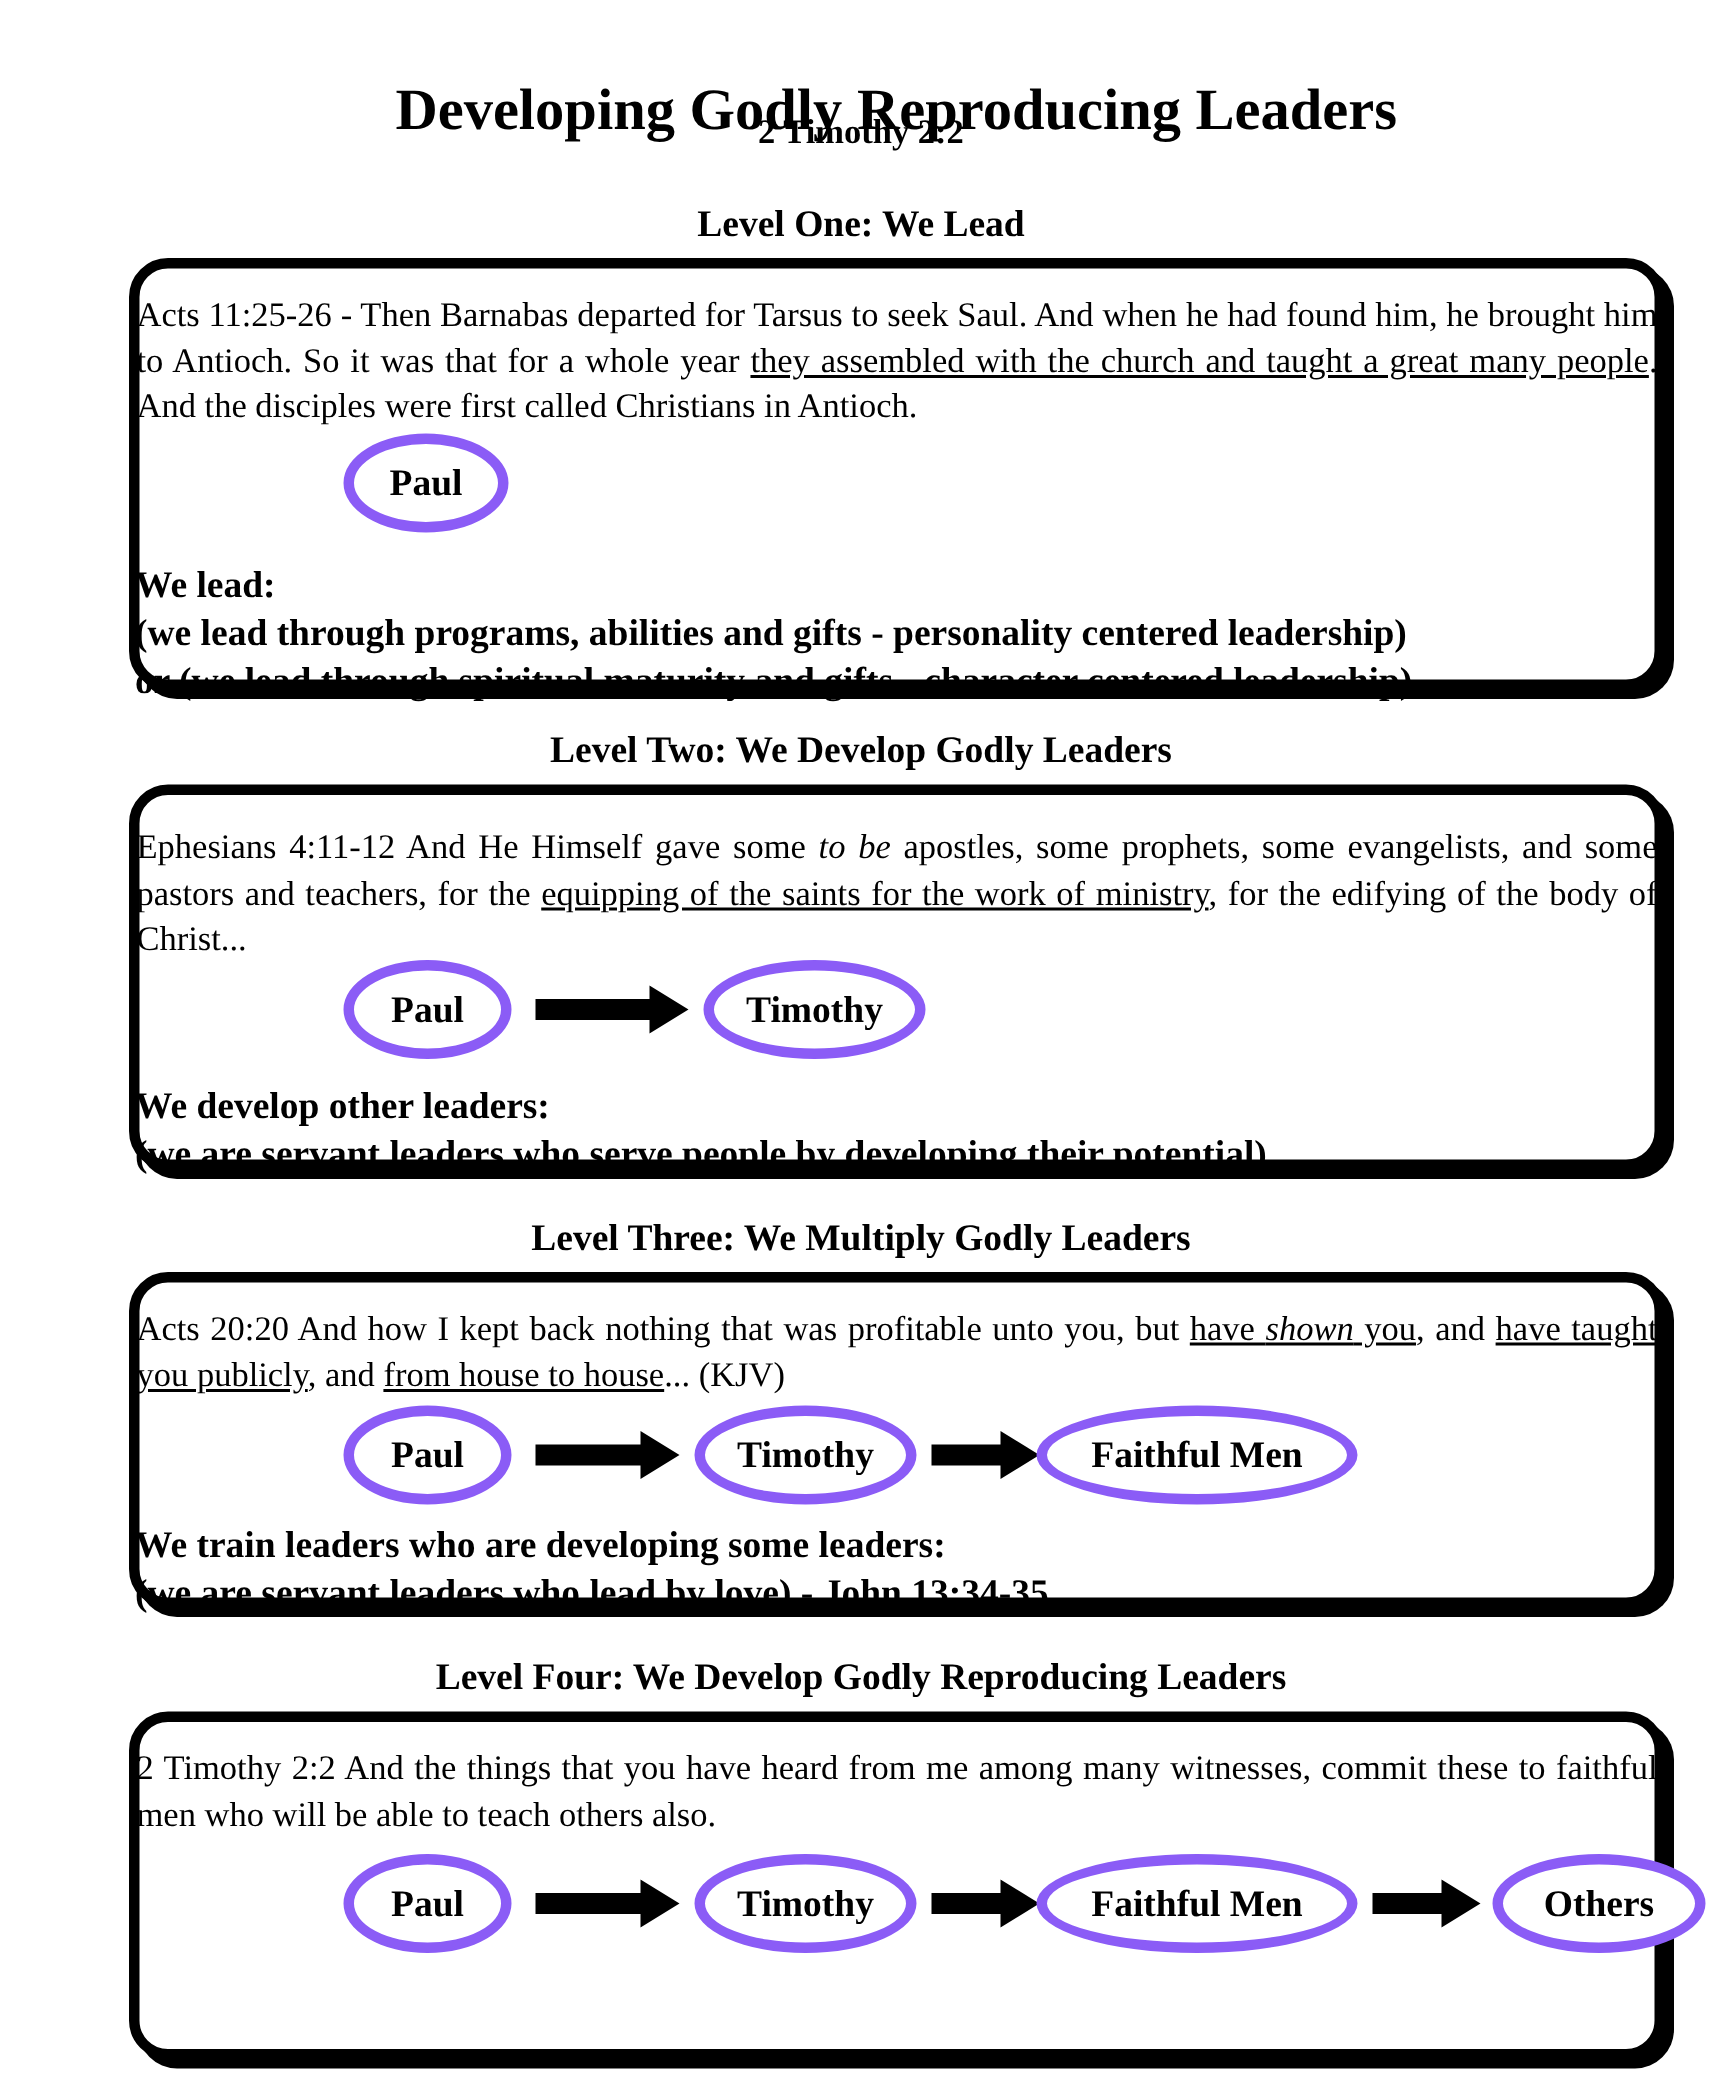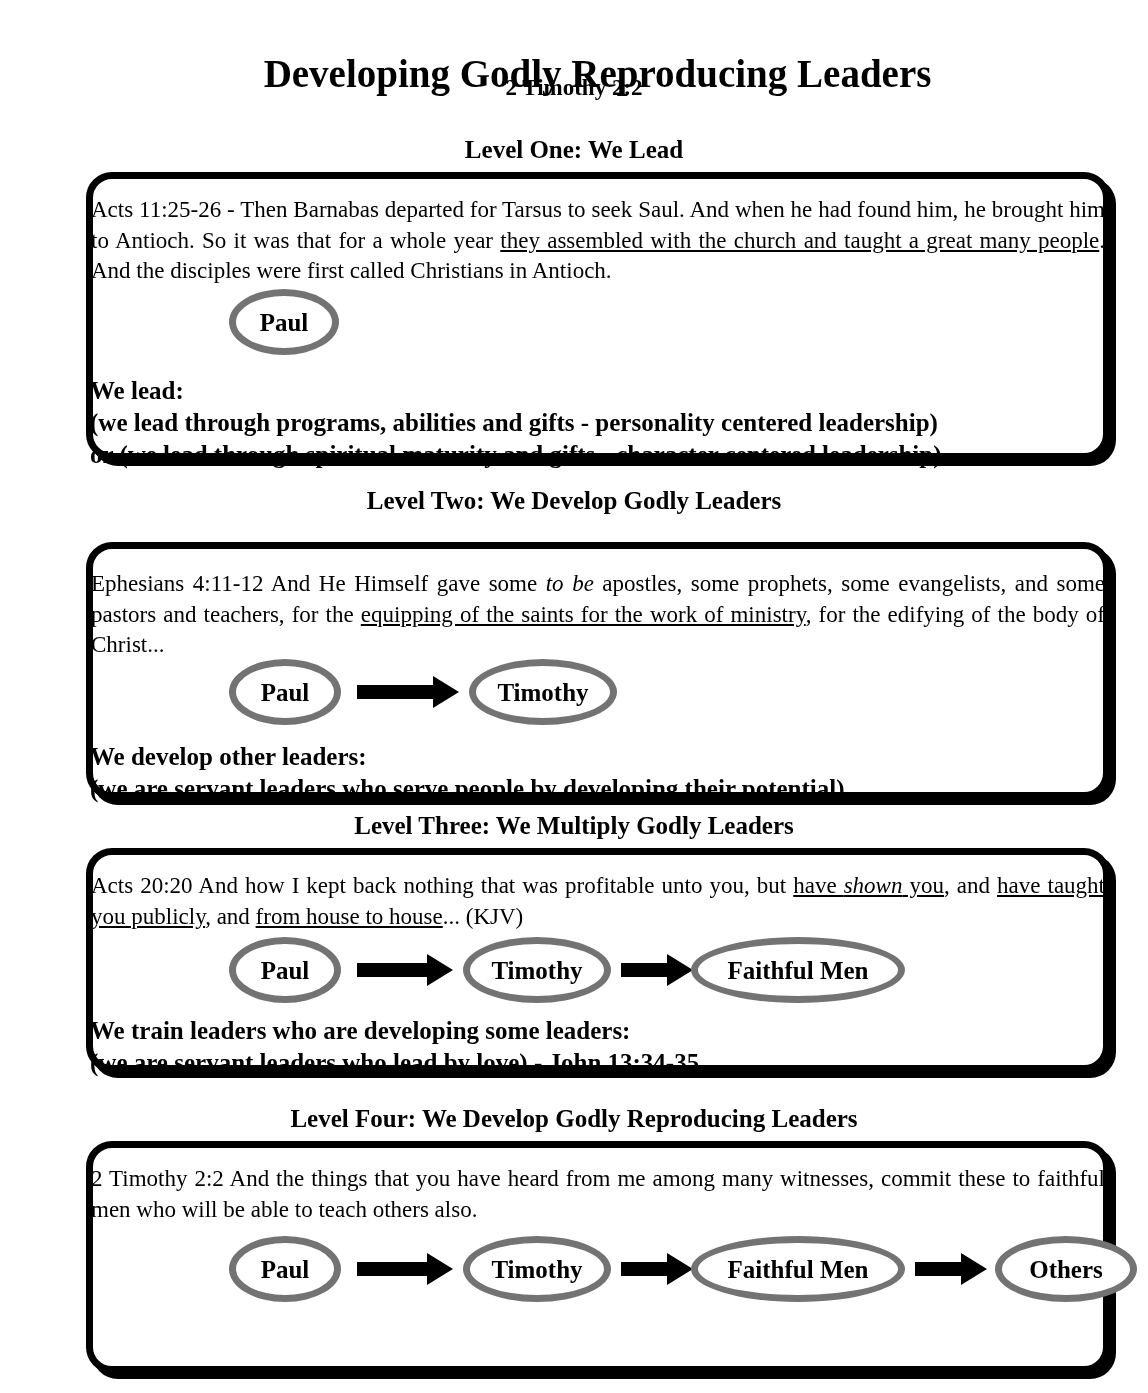--- a/index.html
+++ b/index.html
@@ -92,21 +92,21 @@
   
   .chain {
     position: absolute;
     left: 0;
     top: 0;
     height: 0;
   }
   .node {
     position: absolute;
     box-sizing: border-box;
-    border: 7px solid #737373;
+    border: 7px solid #8b5cf6;
     border-radius: 50%;
     background: #ffffff;
     display: flex;
     align-items: center;
     justify-content: center;
     font-size: 25px;
     font-weight: bold;
     line-height: 1;
   }
   .arrow {
@@ -164,21 +164,21 @@
           <span>Paul</span>
         </div>
       </div>
       <div class="statement" style="top:196px;">We lead:</div>
       <div class="statement" style="top:260px;">or (we lead through spiritual maturity and gifts - character centered leadership)</div>
       <div class="statement" style="top:228px;">(we lead through programs, abilities and gifts - personality centered leadership)</div>
     </div>
   </div>
 
   <div class="level-heading" style="top:487px">Level Two: We Develop Godly Leaders</div>
-  <div class="level-box" style="top:523px; height:257px;margin-top:19px;">
+  <div class="level-box" style="top:523px; height:257px;">
     <div class="box-inner">
       <div class="scripture" style="top:20px;">
         <span>Ephesians 4:11-12  </span><span><span>And He Himself gave some </span><span class="i">to be</span><span> apostles, some prophets, some evangelists, and some pastors and teachers,  for the </span><span class="u">equipping of the saints for the work of ministry</span><span>, for the edifying of the body of Christ...</span></span>
       </div>
       <div class="chain" style="top:110px; left:136px;">
         <div class="node" style="left:0px; top:0px; width:112px; height:66px;">
           <span>Paul</span>
         </div>
         <div class="arrow" style="left:128px; top:33px; width:102px;">
           <div class="shaft" style="width:78px;"></div>

